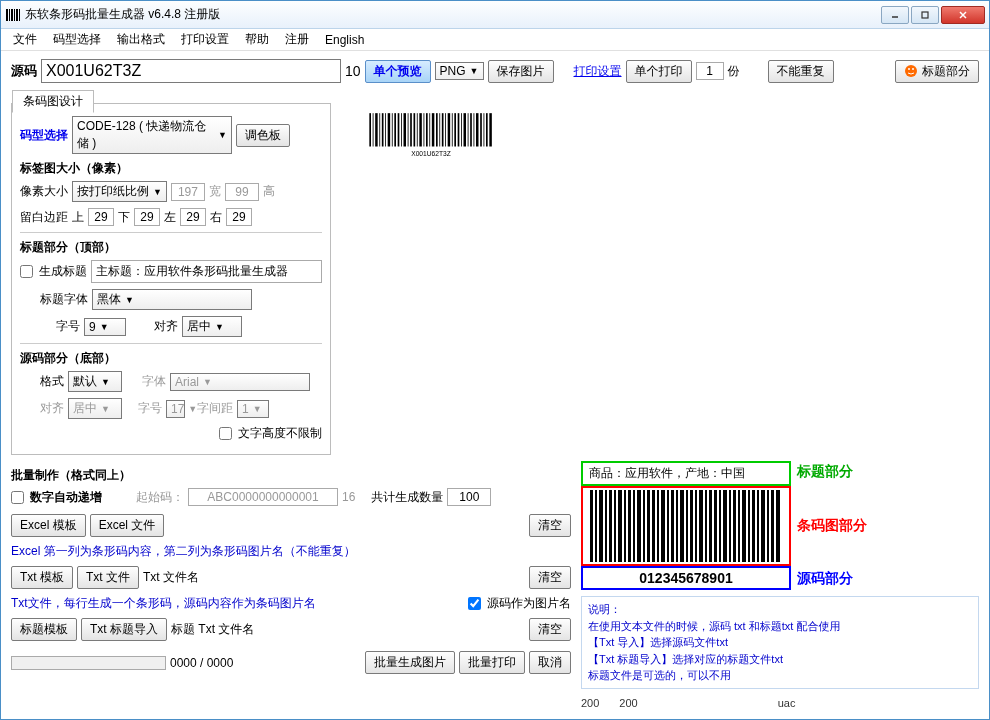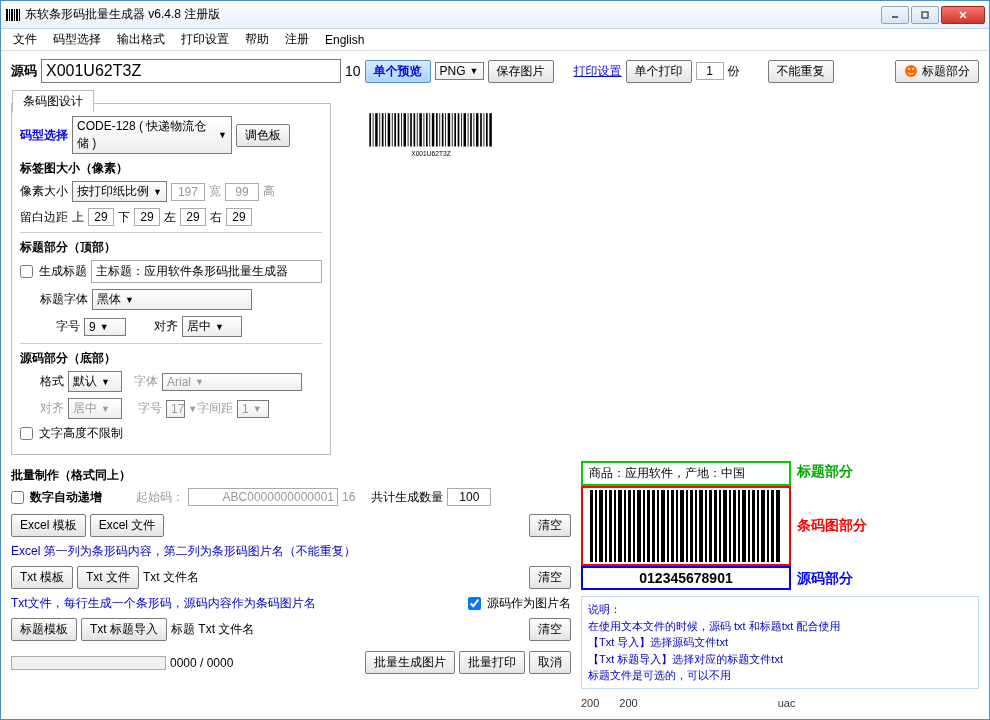--- a/index.html
+++ b/index.html
@@ -188,21 +188,21 @@
           </div>
 
           <hr class="sep">
           <div class="section-title">源码部分（底部）</div>
           <div class="row">
             <span style="margin-left:20px">格式</span>
             <span class="select-wrap" style="width:54px">
                 <span>默认</span>
                 <span class="caret">▼</span>
               </span>
-            <span class="disabled" style="margin-left:8px">字体</span>
+            <span class="disabled" style="margin-left:16px">字体</span>
             <span class="select-wrap disabled" style="width:140px;color:#999">
                 <span>Arial</span>
                 <span class="caret">▼</span>
               </span>
           </div>
           <div class="row">
             <span class="disabled" style="margin-left:20px">对齐</span>
             <span class="select-wrap disabled" style="width:54px;color:#999">
                 <span>居中</span>
                 <span class="caret">▼</span>
@@ -211,21 +211,21 @@
             <span class="select-wrap disabled" style="width:19px;color:#999">
                 <span>17</span>
                 <span class="caret">▼</span>
               </span>
             <span class="disabled" style="margin-left:8px">字间距</span>
             <span class="select-wrap disabled" style="width:32px;color:#999">
                 <span>1</span>
                 <span class="caret">▼</span>
               </span>
           </div>
-          <div class="row" style="justify-content:flex-start">
+          <div class="row" style="justify-content:flex-end">
             <input type="checkbox" class="checkbox" style="">
             <span>文字高度不限制</span>
           </div>
         </div>
       </div>
 
       <div style="margin-top:20px">
         <svg class="barcode-svg" viewBox="0 0 160 60">
           <g fill="#000">
             <rect x="6" y="5" width="2" height="40"></rect>
@@ -273,21 +273,21 @@
       </div>
     </div>
 
     <div class="bottom-row">
       <div class="left-batch">
         <div class="section-title">批量制作（格式同上）</div>
         <div class="row">
           <input type="checkbox" class="checkbox" style="">
           <span class="bold">数字自动递增</span>
           <span class="disabled" style="margin-left:30px">起始码：</span>
-          <input class="input-small disabled" style="width: 150px; text-align: right;" disabled="" value="ABC0000000000001">
+          <input class="input-small disabled" style="width: 150px; text-align: center;" disabled="" value="ABC0000000000001">
           <span class="disabled">16</span>
           <span style="margin-left:12px">共计生成数量</span>
           <input class="input-small" style="width: 44px;" value="100">
         </div>
 
         <div class="row" style="margin-top:8px">
           <button class="btn">Excel 模板</button>
           <button class="btn">Excel 文件</button>
           <span style="flex:1"></span>
           <button class="btn">清空</button>

